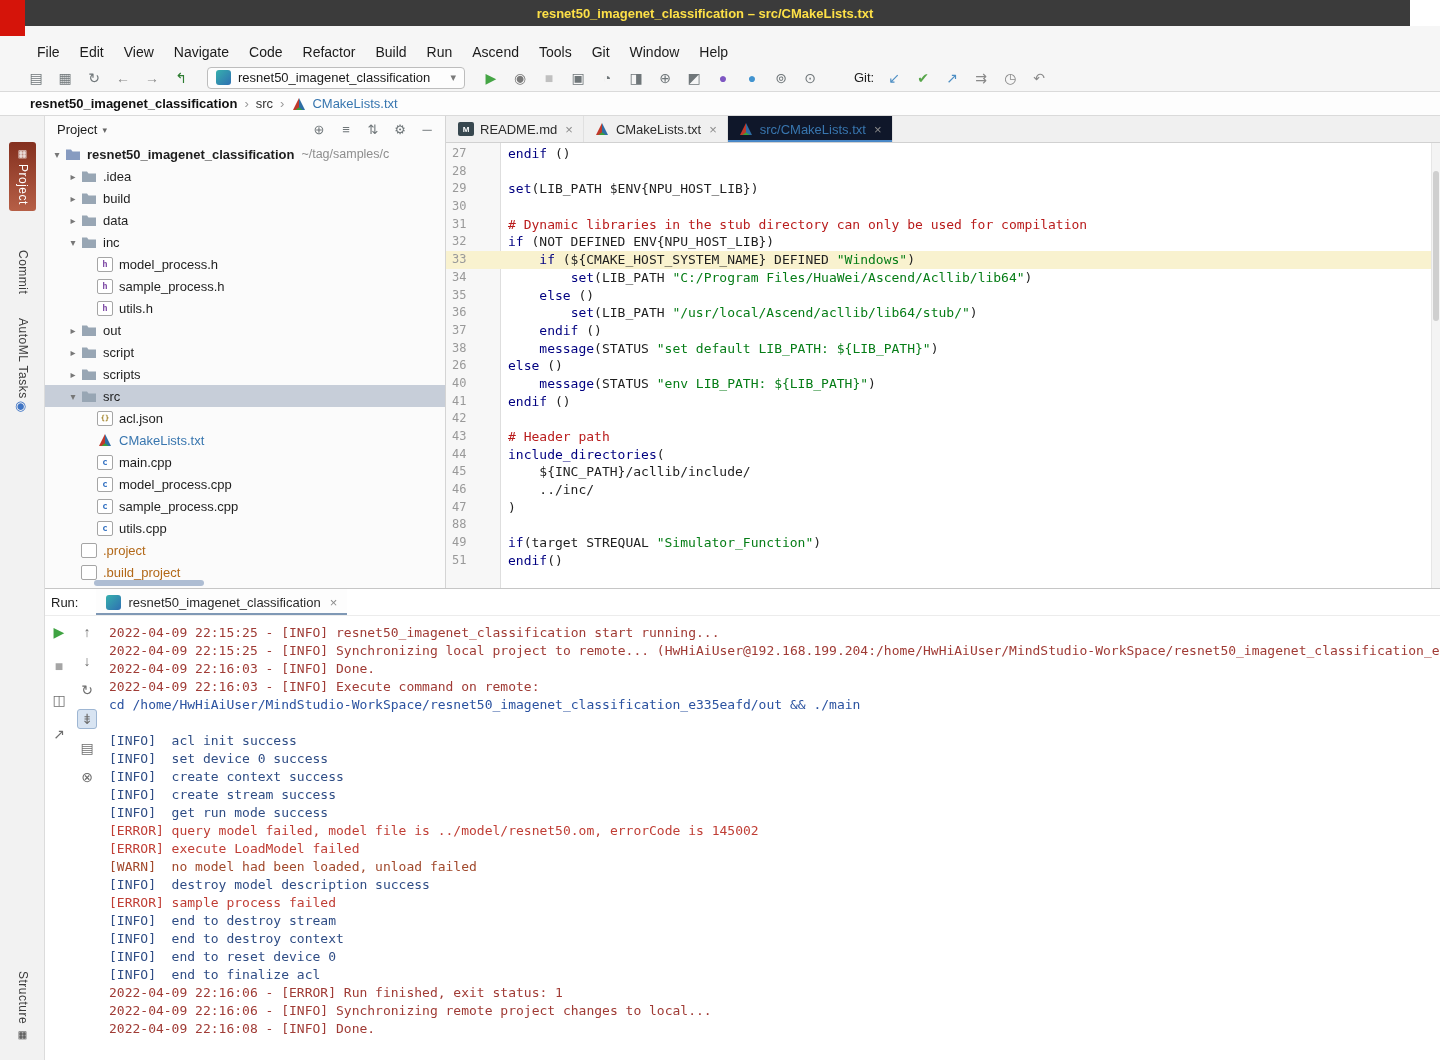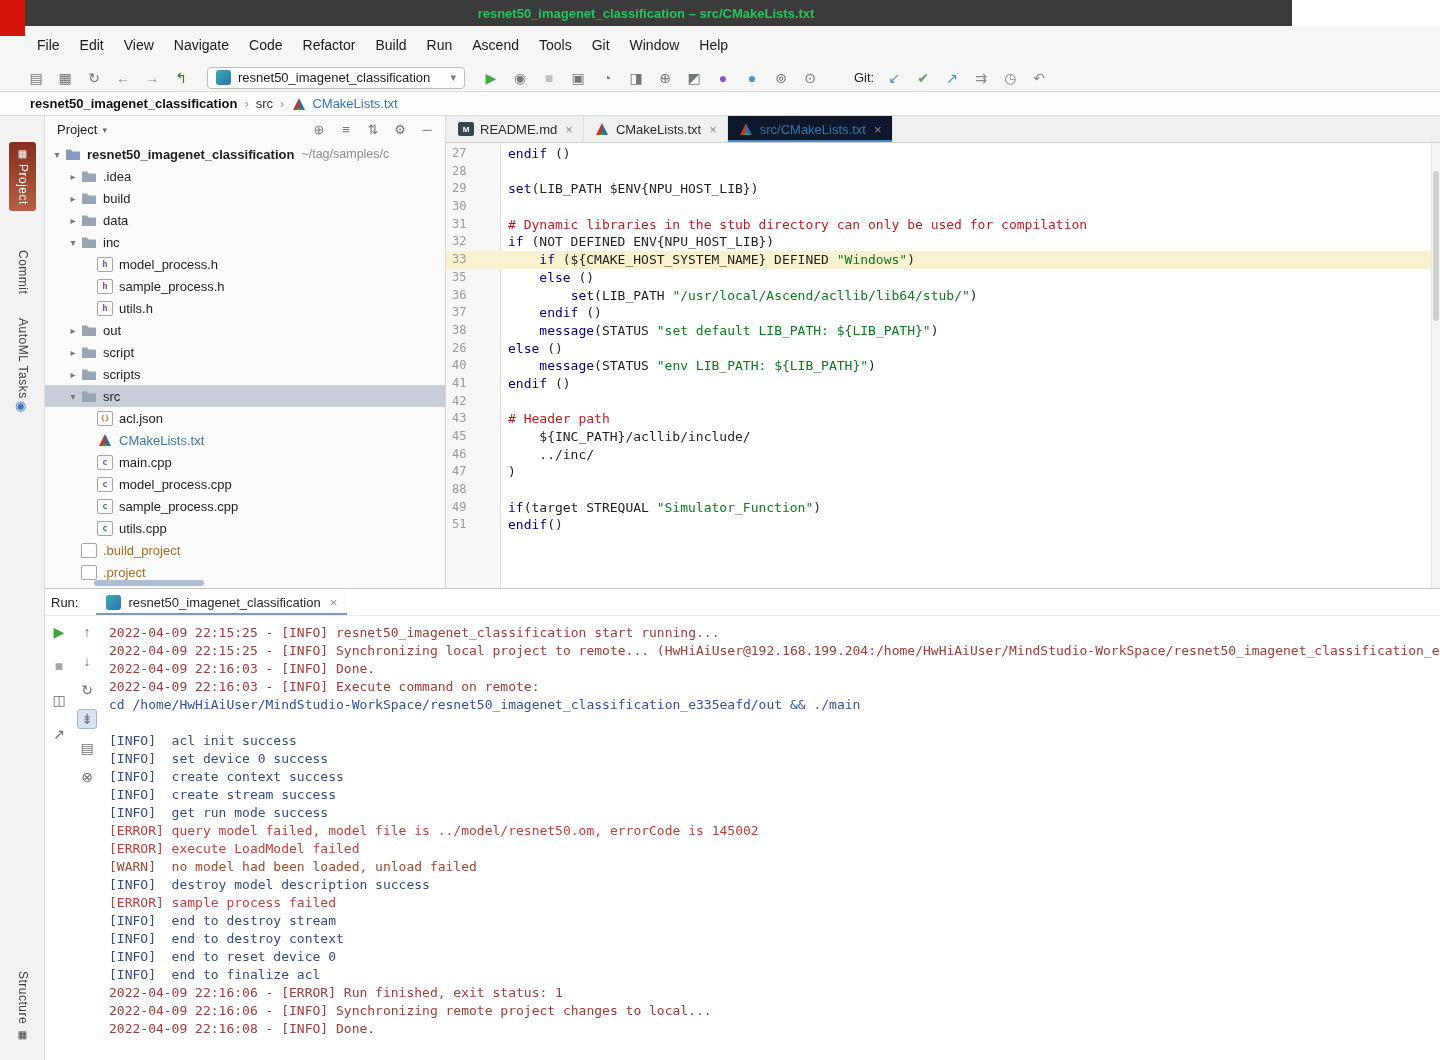--- a/index.html
+++ b/index.html
@@ -1,26 +1,26 @@
 <!DOCTYPE html>
 <html><head>
 <meta charset="utf-8">
 <style>
   *{box-sizing:border-box;margin:0;padding:0}
   html,body{width:1440px;height:1060px;overflow:hidden}
   body{font-family:"Liberation Sans",sans-serif;background:#fff;position:relative}
 
   
-  #titlebar{position:absolute;left:0;top:0;width:1292px;height:26px;background:#3b3b3b;color:#22c55e;
+  #titlebar{position:absolute;left:0;top:0;width:1410px;height:26px;background:#3b3b3b;color:#fde047;
     font-size:13px;font-weight:bold;display:flex;align-items:center;justify-content:center}
   #corner-red{position:absolute;left:0;top:0;width:25px;height:36px;background:#d5140a;z-index:6}
 
   
   #menubar{position:absolute;left:0;top:26px;width:1440px;height:38px;background:#f6f6f6;
-    display:flex;align-items:center;padding-left:28px;gap:2px}
+    display:flex;align-items:flex-end;padding-left:28px;gap:2px}
   .menu-item{padding:4px 9px;font-size:14px;color:#1b1b1b}
 
   
   #toolbar{position:absolute;left:0;top:64px;width:1440px;height:28px;background:#f6f6f6;
     border-bottom:1px solid #dadada;display:flex;align-items:center;padding-left:26px}
   .tb-group{display:flex;align-items:center;gap:9px}
   .tb-icon{width:20px;height:20px;display:flex;align-items:center;justify-content:center;font-size:14px;color:#6f7679}
   .combo{margin:0 16px;height:22px;border:1px solid #bdbdbd;border-radius:4px;background:#fdfdfd;
     display:flex;align-items:center;gap:7px;padding:0 8px;min-width:258px}
   .combo-label{font-size:13px;color:#1b1b1b}
@@ -356,26 +356,26 @@
           <span class="tlabel">sample_process.cpp</span>
         </div>
         <div class="tree-row" style="padding-left: 36px;">
           <span class="arrow"></span>
           <span class="fi fi-page ft-cpp">c</span>
           <span class="tlabel">utils.cpp</span>
         </div>
         <div class="tree-row" style="padding-left: 20px;">
           <span class="arrow"></span>
           <span class="fi fi-page ft-file"></span>
+          <span class="tlabel excluded">.project</span>
+        </div>
+        <div class="tree-row" style="padding-left: 20px;">
+          <span class="arrow"></span>
+          <span class="fi fi-page ft-file"></span>
           <span class="tlabel excluded">.build_project</span>
-        </div>
-        <div class="tree-row" style="padding-left: 20px;">
-          <span class="arrow"></span>
-          <span class="fi fi-page ft-file"></span>
-          <span class="tlabel excluded">.project</span>
         </div>
       </div>
     <div id="tree-hscroll"></div>
   </div>
 
   <div id="editor">
     <div id="tabbar">
         <div class="tab">
           <span class="fi fi-md">M</span>
           <span class="tab-label">README.md</span>
@@ -407,29 +407,31 @@
     <div id="editor-body">
       <div id="gutter-bg"></div>
       <div id="code">
           <div class="code-line"><span class="ln">27</span><span class="ct"><span class="tk-k">endif</span><span class="tk-t"> ()</span></span></div>
           <div class="code-line"><span class="ln">28</span><span class="ct"></span></div>
           <div class="code-line"><span class="ln">29</span><span class="ct"><span class="tk-k">set</span><span class="tk-t">(LIB_PATH $ENV{NPU_HOST_LIB})</span></span></div>
           <div class="code-line"><span class="ln">30</span><span class="ct"></span></div>
           <div class="code-line"><span class="ln">31</span><span class="ct"><span class="tk-c"># Dynamic libraries in the stub directory can only be used for compilation</span></span></div>
           <div class="code-line"><span class="ln">32</span><span class="ct"><span class="tk-k">if</span><span class="tk-t"> (NOT DEFINED ENV{NPU_HOST_LIB})</span></span></div>
           <div class="code-line active"><span class="ln">33</span><span class="ct"><span class="tk-t">    </span><span class="tk-k">if</span><span class="tk-t"> (${CMAKE_HOST_SYSTEM_NAME} DEFINED </span><span class="tk-s">"Windows"</span><span class="tk-t">)</span></span></div>
+          <div class="code-line"><span class="ln">34</span><span class="ct"><span class="tk-t">        </span><span class="tk-k">set</span><span class="tk-t">(LIB_PATH </span><span class="tk-s">"C:/Program Files/HuaWei/Ascend/Acllib/lib64"</span><span class="tk-t">)</span></span></div>
           <div class="code-line"><span class="ln">35</span><span class="ct"><span class="tk-t">    </span><span class="tk-k">else</span><span class="tk-t"> ()</span></span></div>
           <div class="code-line"><span class="ln">36</span><span class="ct"><span class="tk-t">        </span><span class="tk-k">set</span><span class="tk-t">(LIB_PATH </span><span class="tk-s">"/usr/local/Ascend/acllib/lib64/stub/"</span><span class="tk-t">)</span></span></div>
           <div class="code-line"><span class="ln">37</span><span class="ct"><span class="tk-t">    </span><span class="tk-k">endif</span><span class="tk-t"> ()</span></span></div>
           <div class="code-line"><span class="ln">38</span><span class="ct"><span class="tk-t">    </span><span class="tk-k">message</span><span class="tk-t">(STATUS </span><span class="tk-s">"set default LIB_PATH: ${LIB_PATH}"</span><span class="tk-t">)</span></span></div>
           <div class="code-line"><span class="ln">26</span><span class="ct"><span class="tk-k">else</span><span class="tk-t"> ()</span></span></div>
           <div class="code-line"><span class="ln">40</span><span class="ct"><span class="tk-t">    </span><span class="tk-k">message</span><span class="tk-t">(STATUS </span><span class="tk-s">"env LIB_PATH: ${LIB_PATH}"</span><span class="tk-t">)</span></span></div>
           <div class="code-line"><span class="ln">41</span><span class="ct"><span class="tk-k">endif</span><span class="tk-t"> ()</span></span></div>
           <div class="code-line"><span class="ln">42</span><span class="ct"></span></div>
           <div class="code-line"><span class="ln">43</span><span class="ct"><span class="tk-c"># Header path</span></span></div>
+          <div class="code-line"><span class="ln">44</span><span class="ct"><span class="tk-k">include_directories</span><span class="tk-t">(</span></span></div>
           <div class="code-line"><span class="ln">45</span><span class="ct"><span class="tk-t">    ${INC_PATH}/acllib/include/</span></span></div>
           <div class="code-line"><span class="ln">46</span><span class="ct"><span class="tk-t">    ../inc/</span></span></div>
           <div class="code-line"><span class="ln">47</span><span class="ct"><span class="tk-t">)</span></span></div>
           <div class="code-line"><span class="ln">88</span><span class="ct"></span></div>
           <div class="code-line"><span class="ln">49</span><span class="ct"><span class="tk-k">if</span><span class="tk-t">(target STREQUAL </span><span class="tk-s">"Simulator_Function"</span><span class="tk-t">)</span></span></div>
           <div class="code-line"><span class="ln">51</span><span class="ct"><span class="tk-k">endif</span><span class="tk-t">()</span></span></div>
         </div>
       <div id="editor-scrollbar">
         <div class="thumb"></div>
       </div>

